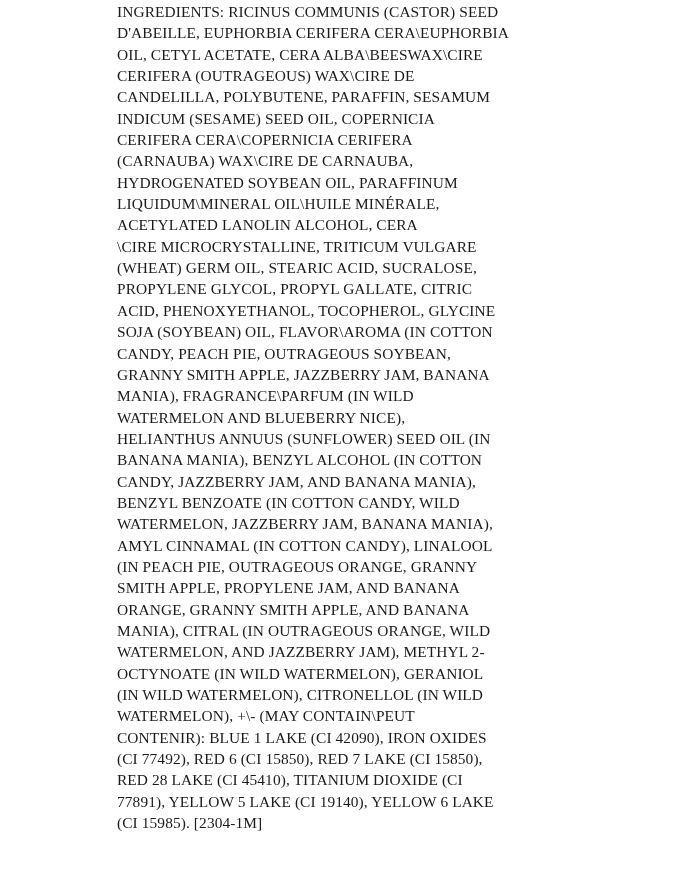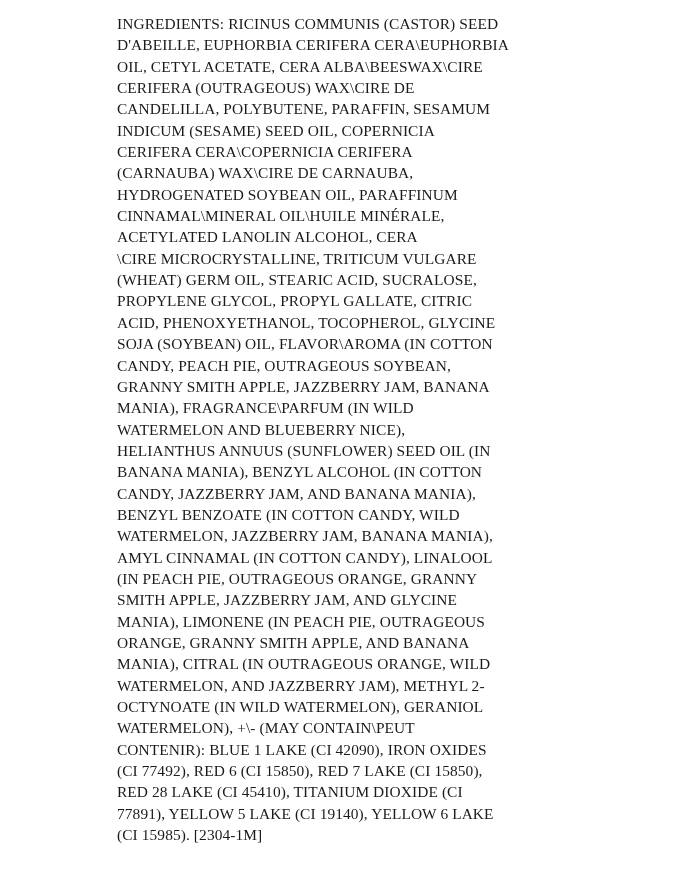--- a/index.html
+++ b/index.html
@@ -10,21 +10,21 @@
   .page {
     position: relative;
     width: 675px;
     height: 879px;
     background: #ffffff;
     overflow: hidden;
   }
   .text-block {
     position: absolute;
     left: 117px;
-    top: 13px;
+    top: 1px;
     width: 470px;
     font-family: "Liberation Serif", "DejaVu Serif", serif;
     font-size: 15.4px;
     line-height: 21.35px;
     color: #1a1a1a;
     letter-spacing: 0.1px;
   }
   .text-block .line {
     white-space: nowrap;
   }
@@ -36,44 +36,44 @@
   <div class="text-block">
       <div class="line">INGREDIENTS: RICINUS COMMUNIS (CASTOR) SEED</div>
       <div class="line">D'ABEILLE, EUPHORBIA CERIFERA CERA\EUPHORBIA</div>
       <div class="line">OIL, CETYL ACETATE, CERA ALBA\BEESWAX\CIRE</div>
       <div class="line">CERIFERA (OUTRAGEOUS) WAX\CIRE DE</div>
       <div class="line">CANDELILLA, POLYBUTENE, PARAFFIN, SESAMUM</div>
       <div class="line">INDICUM (SESAME) SEED OIL, COPERNICIA</div>
       <div class="line">CERIFERA CERA\COPERNICIA CERIFERA</div>
       <div class="line">(CARNAUBA) WAX\CIRE DE CARNAUBA,</div>
       <div class="line">HYDROGENATED SOYBEAN OIL, PARAFFINUM</div>
-      <div class="line">CINNAMAL\MINERAL OIL\HUILE MINÉRALE,</div>
+      <div class="line">LIQUIDUM\MINERAL OIL\HUILE MINÉRALE,</div>
       <div class="line">ACETYLATED LANOLIN ALCOHOL, CERA</div>
       <div class="line">\CIRE MICROCRYSTALLINE, TRITICUM VULGARE</div>
       <div class="line">(WHEAT) GERM OIL, STEARIC ACID, SUCRALOSE,</div>
       <div class="line">PROPYLENE GLYCOL, PROPYL GALLATE, CITRIC</div>
       <div class="line">ACID, PHENOXYETHANOL, TOCOPHEROL, GLYCINE</div>
       <div class="line">SOJA (SOYBEAN) OIL, FLAVOR\AROMA (IN COTTON</div>
       <div class="line">CANDY, PEACH PIE, OUTRAGEOUS SOYBEAN,</div>
       <div class="line">GRANNY SMITH APPLE, JAZZBERRY JAM, BANANA</div>
       <div class="line">MANIA), FRAGRANCE\PARFUM (IN WILD</div>
       <div class="line">WATERMELON AND BLUEBERRY NICE),</div>
       <div class="line">HELIANTHUS ANNUUS (SUNFLOWER) SEED OIL (IN</div>
       <div class="line">BANANA MANIA), BENZYL ALCOHOL (IN COTTON</div>
       <div class="line">CANDY, JAZZBERRY JAM, AND BANANA MANIA),</div>
       <div class="line">BENZYL BENZOATE (IN COTTON CANDY, WILD</div>
       <div class="line">WATERMELON, JAZZBERRY JAM, BANANA MANIA),</div>
       <div class="line">AMYL CINNAMAL (IN COTTON CANDY), LINALOOL</div>
       <div class="line">(IN PEACH PIE, OUTRAGEOUS ORANGE, GRANNY</div>
-      <div class="line">SMITH APPLE, JAZZBERRY JAM, AND GLYCINE</div>
-      <div class="line">MANIA), LIMONENE (IN PEACH PIE, OUTRAGEOUS</div>
+      <div class="line">SMITH APPLE, PROPYLENE JAM, AND BANANA</div>
       <div class="line">ORANGE, GRANNY SMITH APPLE, AND BANANA</div>
       <div class="line">MANIA), CITRAL (IN OUTRAGEOUS ORANGE, WILD</div>
       <div class="line">WATERMELON, AND JAZZBERRY JAM), METHYL 2-</div>
       <div class="line">OCTYNOATE (IN WILD WATERMELON), GERANIOL</div>
+      <div class="line">(IN WILD WATERMELON), CITRONELLOL (IN WILD</div>
       <div class="line">WATERMELON), +\- (MAY CONTAIN\PEUT</div>
       <div class="line">CONTENIR): BLUE 1 LAKE (CI 42090), IRON OXIDES</div>
       <div class="line">(CI 77492), RED 6 (CI 15850), RED 7 LAKE (CI 15850),</div>
       <div class="line">RED 28 LAKE (CI 45410), TITANIUM DIOXIDE (CI</div>
       <div class="line">77891), YELLOW 5 LAKE (CI 19140), YELLOW 6 LAKE</div>
       <div class="line">(CI 15985). [2304-1M]</div>
     </div>
 </div>
 
 </body></html>

